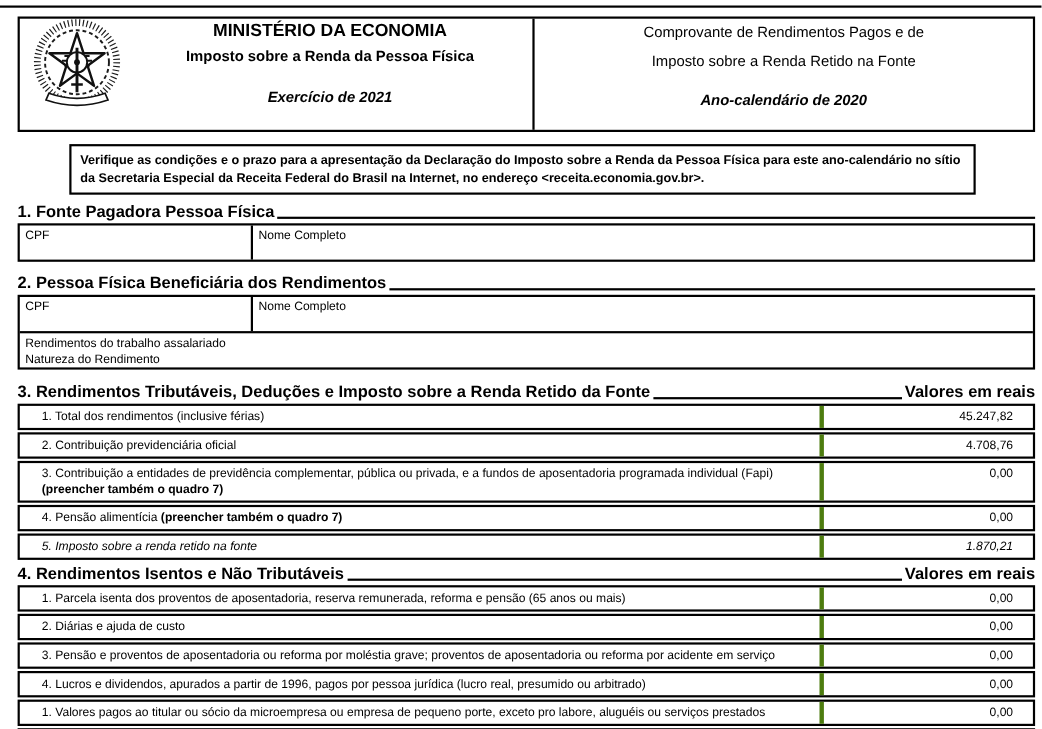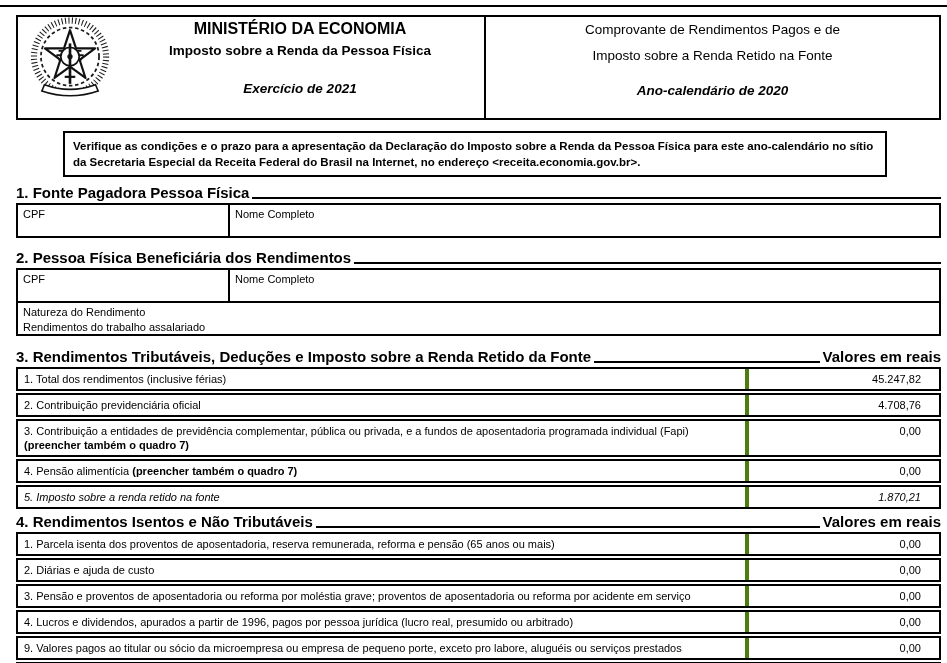--- a/index.html
+++ b/index.html
@@ -56,21 +56,21 @@
   .cpf-cell { width:212px; border-right:2px solid #000; }
   .name-cell { flex:1; }
   .nature-row { border-top:2px solid #000; padding:2px 5px; font-size:11px; line-height:15px; height:33px; }
 
   
   .vrow {
     display:flex; border:2px solid #000; margin-bottom:2px;
     font-size:11px; line-height:14px;
   }
   .vrow:last-child { margin-bottom:0;font-style:italic; }
-  .vrow .lbl { flex:1; padding:3px 6px; }
+  .vrow .lbl { flex:1; padding:3px 20px; }
   .vrow .val { width:194px; border-left:4px solid #4d7c0f; text-align:right; padding:3px 18px 0 0; }
   .vtable { margin-top:3px; }
   .bold { font-weight:bold; }
   .block { display:block; }
 </style>
 </head>
 <body>
 
 <div class="topline"></div>
 
@@ -132,22 +132,22 @@
       <div class="cell cpf-cell">
         <span>CPF</span>
         <span></span>
       </div>
       <div class="cell name-cell">
         <span>Nome Completo</span>
         <span></span>
       </div>
     </div>
     <div class="nature-row">
+      <div>Rendimentos do trabalho assalariado</div>
       <div>Natureza do Rendimento</div>
-      <div>Rendimentos do trabalho assalariado</div>
     </div>
   </div>
 
   <div class="sec-heading mt13">
     <span>3. Rendimentos Tributáveis, Deduções e Imposto sobre a Renda Retido da Fonte</span>
     <span class="hrule"></span>
     <span class="values-caption">Valores em reais</span>
   </div>
   <div class="vtable">
     <div class="vrow">
@@ -194,21 +194,21 @@
     </div>
     <div class="vrow">
       <div class="lbl">3. Pensão e proventos de aposentadoria ou reforma por moléstia grave; proventos de aposentadoria ou reforma por acidente em serviço</div>
       <div class="val">0,00</div>
     </div>
     <div class="vrow">
       <div class="lbl">4. Lucros e dividendos, apurados a partir de 1996, pagos por pessoa jurídica (lucro real, presumido ou arbitrado)</div>
       <div class="val">0,00</div>
     </div>
     <div class="vrow">
-      <div class="lbl">9. Valores pagos ao titular ou sócio da microempresa ou empresa de pequeno porte, exceto pro labore, aluguéis ou serviços prestados</div>
+      <div class="lbl">1. Valores pagos ao titular ou sócio da microempresa ou empresa de pequeno porte, exceto pro labore, aluguéis ou serviços prestados</div>
       <div class="val">0,00</div>
     </div>
     <div class="vrow">
       
       
     </div>
   </div>
 
 </div>
 

